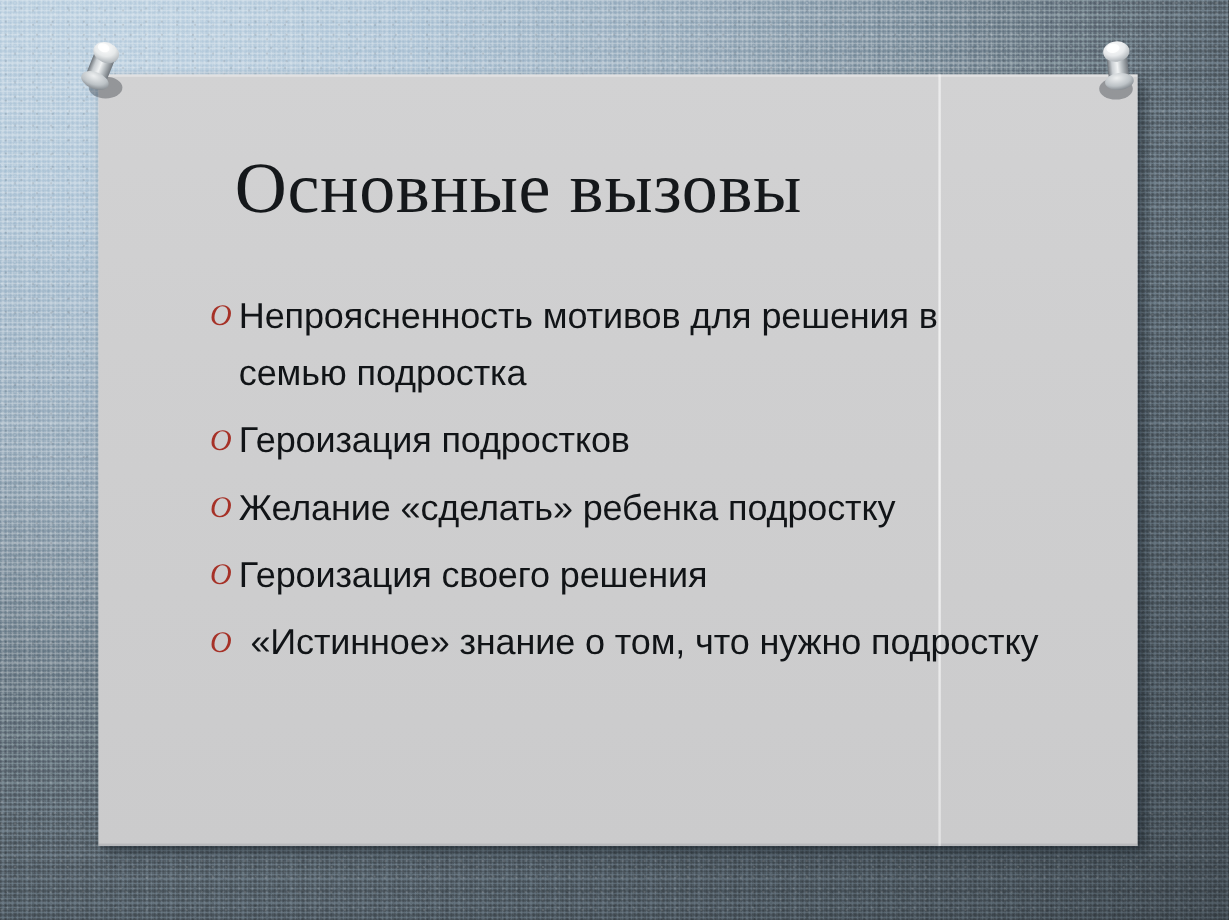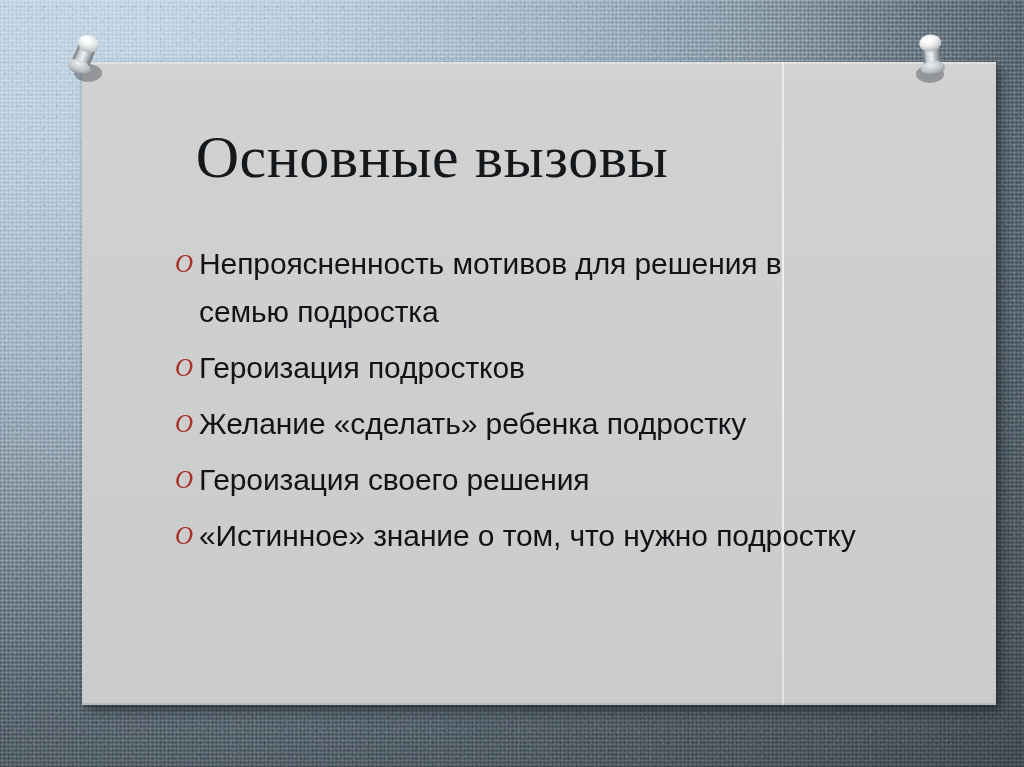--- a/index.html
+++ b/index.html
@@ -76,21 +76,20 @@
   #card {
     position: absolute;
     left: 82px;
     top: 62px;
     width: 866px;
     height: 643px;
     background: linear-gradient(180deg, #d2d2d3 0%, #cfcfd0 35%, #cbcbcc 100%);
     box-shadow:
       6px 7px 11px rgba(20,28,36,0.42),
       2px 2px 4px rgba(20,28,36,0.30);
-    padding-left: 48px;
   }
   
   #card-rule {
     position: absolute;
     left: 700px;
     top: 0;
     width: 2px;
     height: 643px;
     background: linear-gradient(180deg, rgba(255,255,255,0.55), rgba(255,255,255,0.75) 50%, rgba(255,255,255,0.45));
   }
@@ -146,21 +145,21 @@
   }
   .bullet-text {
     flex: 1 1 auto;
     font-family: "Liberation Sans", sans-serif;
     font-size: 30px;
     line-height: 48px;
     color: #111417;
     letter-spacing: -0.1px;
   }
   
-  .bullet-row.wide .bullet-text { width: 640px; }
+  .bullet-row.wide .bullet-text { width: 640px; text-align: center; }
 
   
   .pin {
     position: absolute;
     width: 46px;
     height: 60px;
     pointer-events: none;
   }
   #pin-left  { left: 62px;  top: 27px; }
   #pin-right { left: 908px; top: 27px; }

